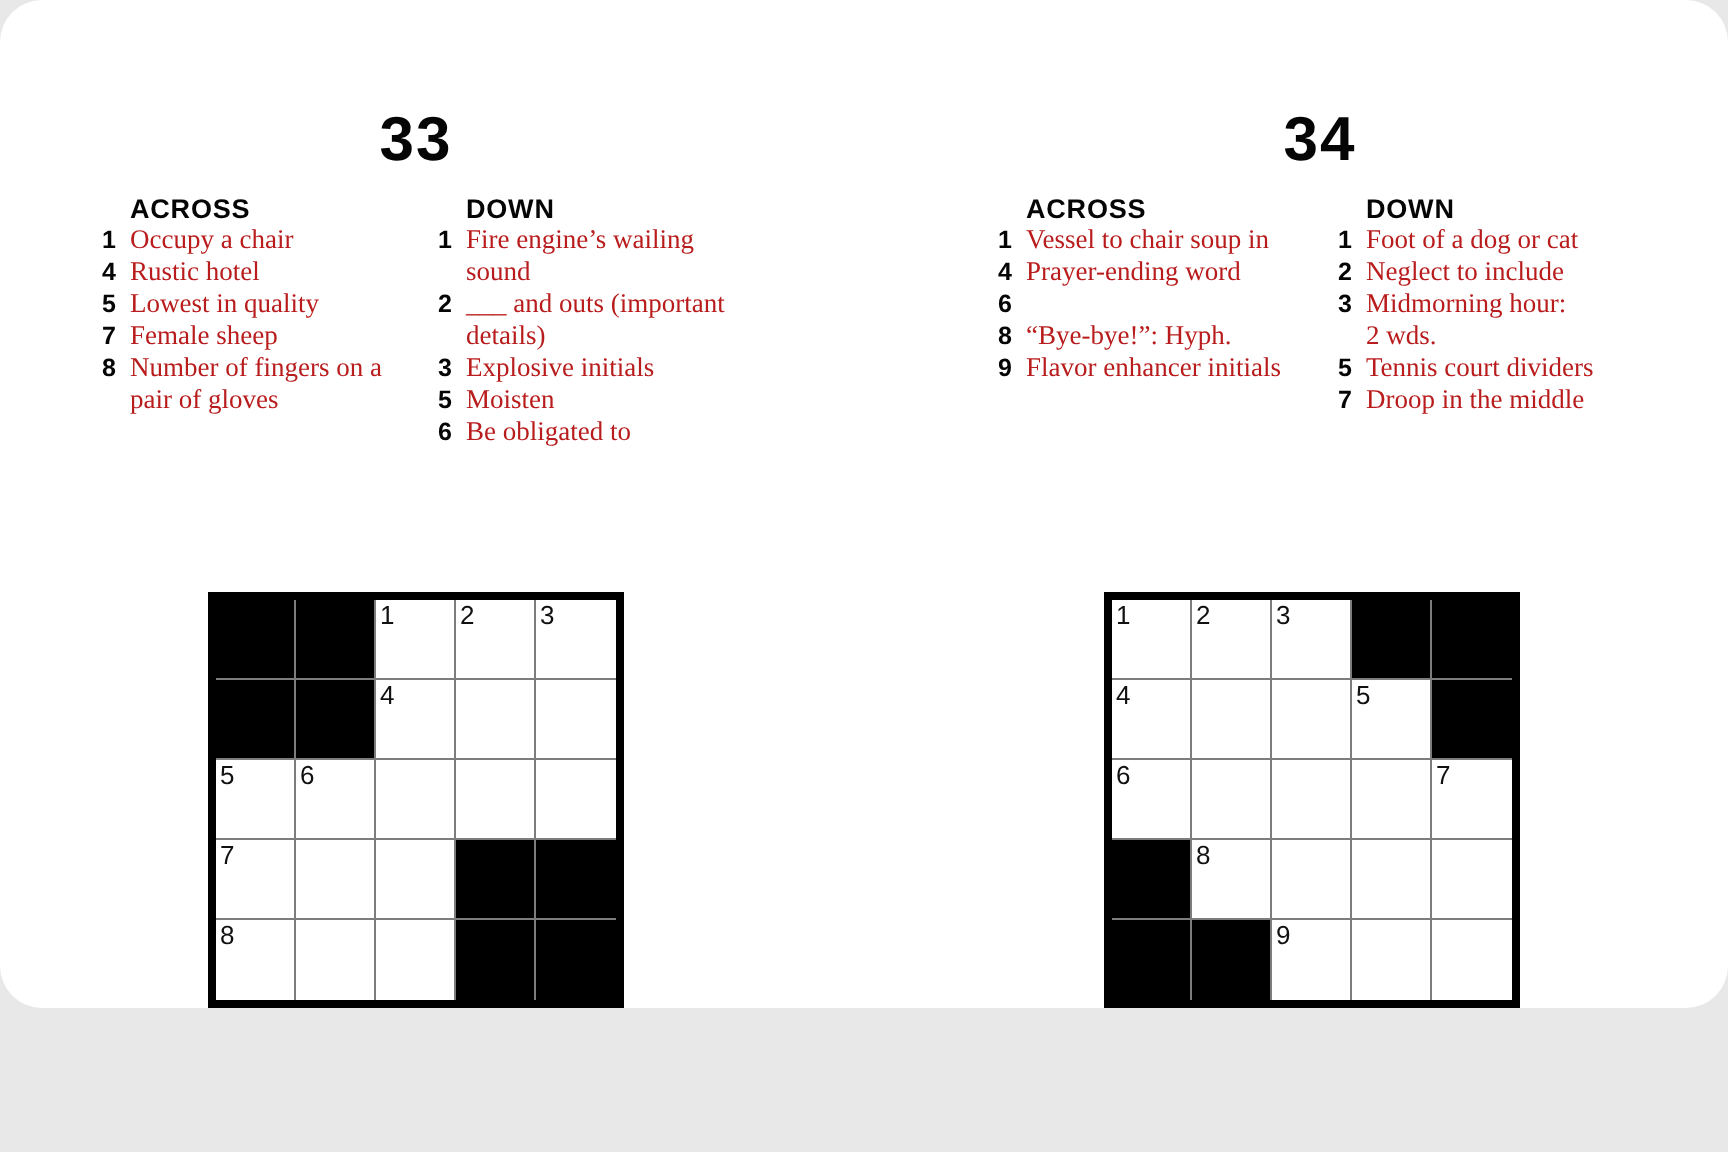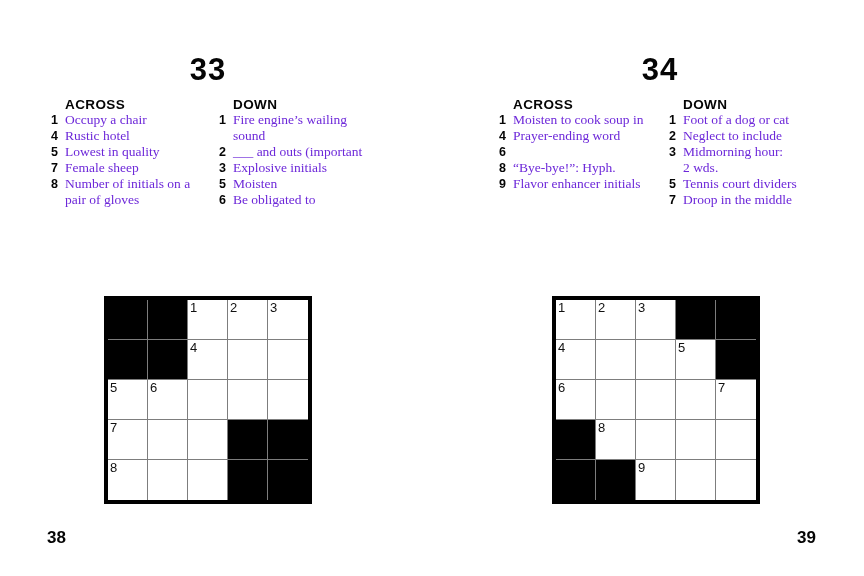--- a/index.html
+++ b/index.html
@@ -1,20 +1,20 @@
 <!DOCTYPE html>
 <html><head>
 <meta charset="utf-8">
 <style>
   html, body { margin:0; padding:0; }
   body { background:#e8e8e8; }
   #canvas {
-    position:relative; width:864px; height:576px;
+    position:relative; width:864px; height:504px;
     background:#ffffff; overflow:hidden;
-    font-family:"Liberation Serif", serif; color:#0a0a0a;
+    font-family:"Liberation Serif", serif; color:#0a0a0a;border-radius:21px;
   }
   .puzzle-title {
     position:absolute; top:52px; width:208px;
     text-align:center;
     font-family:"Liberation Sans", sans-serif;
     font-weight:900; font-size:31px; letter-spacing:1px;
     color:#050505;
   }
   #title-left  { left:104px; }
   #title-right { left:556px; }
@@ -32,21 +32,21 @@
   }
   .clue { display:flex; align-items:flex-start; }
   .clue-num {
     flex:0 0 14px; width:14px; text-align:right;
     font-family:"Liberation Sans", sans-serif;
     font-weight:700; font-size:12.5px; line-height:16px;
     margin-right:7px; color:#050505;
   }
   .clue-text {
     font-family:"Liberation Serif", serif;
-    font-size:13.5px; line-height:16px; color:#6d28d9;
+    font-size:13.5px; line-height:16px; color:#b91c1c;
   }
 
   .grid {
     position:absolute; top:296px; width:208px; height:208px;
     box-sizing:border-box; border:4px solid #000;
     display:grid;
     grid-template-columns:repeat(5,1fr);
     grid-template-rows:repeat(5,1fr);
     background:#fff;
   }
@@ -102,40 +102,41 @@
         </div>
         <div class="clue">
           <span class="clue-num">7</span>
           <span class="clue-text">
             <div>Female sheep</div>
           </span>
         </div>
         <div class="clue">
           <span class="clue-num">8</span>
           <span class="clue-text">
-            <div>Number of initials on a</div>
+            <div>Number of fingers on a</div>
             <div>pair of gloves</div>
           </span>
         </div>
       </div>
   </div>
   <div class="clue-col" id="p33-down">
     <div class="clue-header">DOWN</div>
     <div class="clues">
         <div class="clue">
           <span class="clue-num">1</span>
           <span class="clue-text">
             <div>Fire engine’s wailing</div>
             <div>sound</div>
           </span>
         </div>
         <div class="clue">
           <span class="clue-num">2</span>
           <span class="clue-text">
             <div>___ and outs (important</div>
+            <div>details)</div>
           </span>
         </div>
         <div class="clue">
           <span class="clue-num">3</span>
           <span class="clue-text">
             <div>Explosive initials</div>
           </span>
         </div>
         <div class="clue">
           <span class="clue-num">5</span>
@@ -151,21 +152,21 @@
         </div>
       </div>
   </div>
 
   <div class="clue-col" id="p34-across">
     <div class="clue-header">ACROSS</div>
     <div class="clues">
         <div class="clue">
           <span class="clue-num">1</span>
           <span class="clue-text">
-            <div>Moisten to cook soup in</div>
+            <div>Vessel to chair soup in</div>
           </span>
         </div>
         <div class="clue">
           <span class="clue-num">4</span>
           <span class="clue-text">
             <div>Prayer-ending word</div>
           </span>
         </div>
         <div class="clue">
           <span class="clue-num">6</span>

